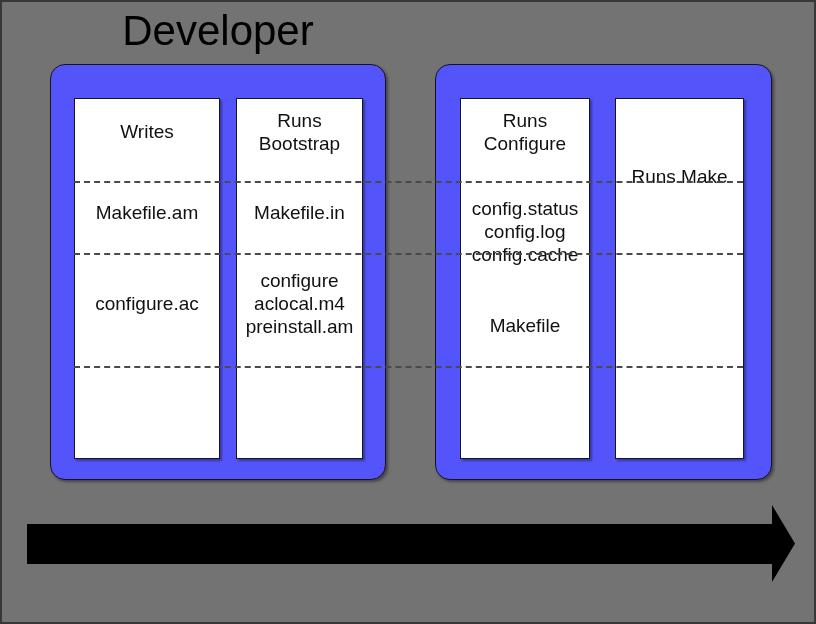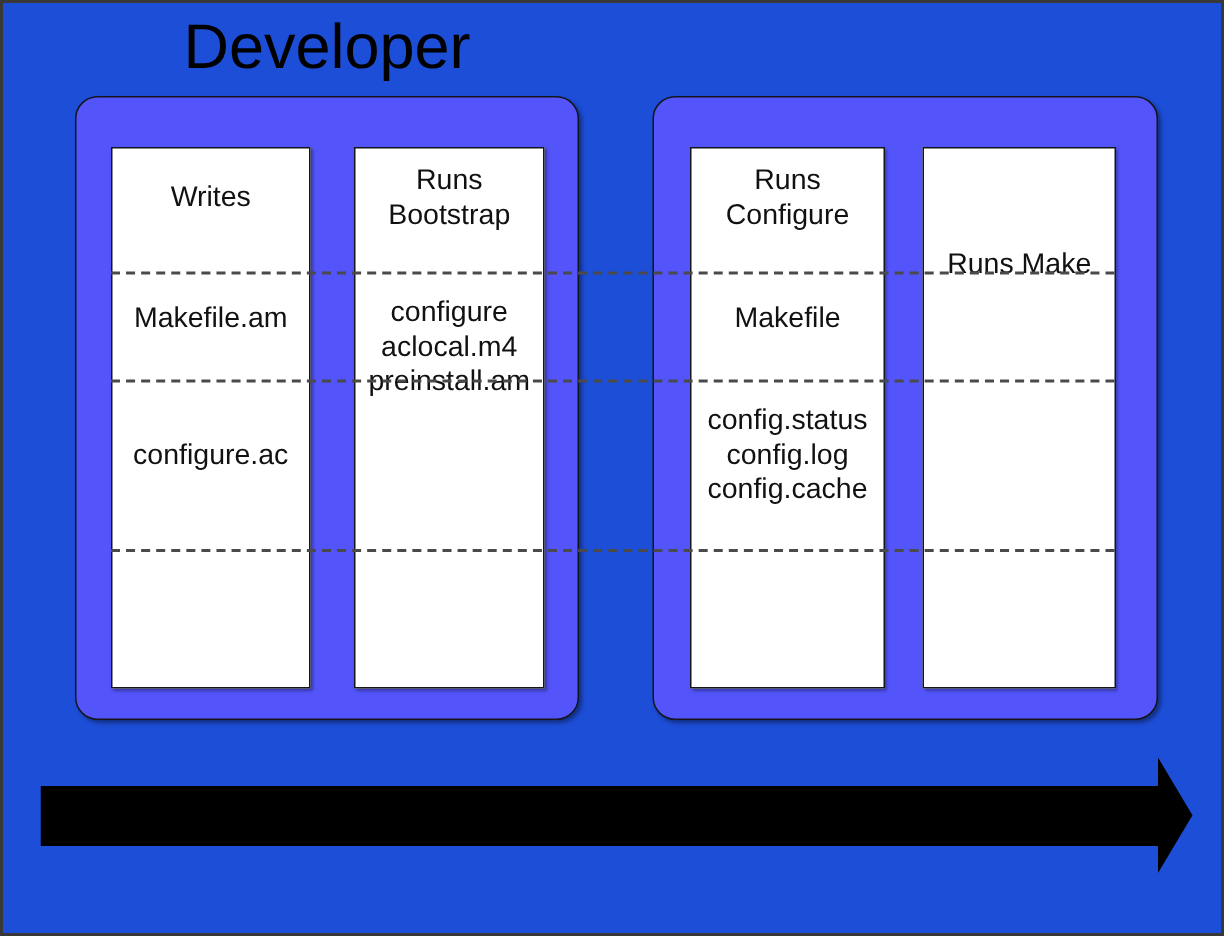--- a/index.html
+++ b/index.html
@@ -1,18 +1,18 @@
 <!DOCTYPE html>
 <html><head>
 <meta charset="utf-8">
 <style>
   html,body { margin:0; padding:0; background:#ffffff; }
   .canvas {
     position:relative; width:816px; height:624px; box-sizing:border-box;
-    border:2px solid #383838; background:#1d4ed8; overflow:hidden;
+    border:2px solid #383838; background:#737373; overflow:hidden;
     font-family:"Liberation Sans","DejaVu Sans",sans-serif; color:#111111;
   }
   .panel-title {
     position:absolute; top:6px; height:46px; text-align:center;
     font-size:42px; line-height:46px; font-weight:400; color:#000000;
   }
   .panel-title.dev  { left:48px;  width:336px; }
   .panel-title.user { left:433px; width:337px; }
   .panel {
     position:absolute; top:62px; height:416px; box-sizing:border-box;
@@ -20,21 +20,21 @@
     box-shadow:2px 2px 3px rgba(0,0,0,0.40);
   }
   .panel.dev  { left:48px;  width:336px; }
   .panel.user { left:433px; width:337px; }
   .col {
     position:absolute; top:33px; height:361px; box-sizing:border-box;
     background:#ffffff; border:1px solid #15151c;
     box-shadow:1.5px 1.5px 2px rgba(0,0,0,0.35);
     display:flex; flex-direction:column;
   }
-  .panel.dev  .col.c1 { left:23px;  width:133px; }
+  .panel.dev  .col.c1 { left:23px;  width:146px; }
   .panel.dev  .col.c2 { left:185px; width:127px; }
   .panel.user .col.c1 { left:24px;  width:130px; }
   .panel.user .col.c2 { left:179px; width:129px;justify-content:center; }
   .cell {
     display:flex; flex-direction:column; align-items:center; justify-content:center;
     text-align:center; white-space:pre-line; font-size:19px; line-height:23px;
     box-sizing:border-box; overflow:hidden; padding:0 2px 14px 2px;
   }
   .cell.r1 { height:85px;  padding-bottom:20px; }
   .cell.r2 { height:72px;  padding-bottom:16px; }
@@ -56,35 +56,36 @@
 
   <div class="panel dev">
     <div class="col c1">
       <div class="cell r1">Writes</div>
       <div class="cell r2">Makefile.am</div>
       <div class="cell r3">configure.ac</div>
     </div>
     <div class="col c2">
       <div class="cell r1">Runs
 Bootstrap</div>
+      <div class="cell r2">Makefile.in</div>
       <div class="cell r3">configure
 aclocal.m4
 preinstall.am</div>
       <div class="cell r4"></div>
     </div>
   </div>
 
   <div class="panel user">
     <div class="col c1">
       <div class="cell r1">Runs
 Configure</div>
-      <div class="cell r2">Makefile</div>
       <div class="cell r3">config.status
 config.log
 config.cache</div>
+      <div class="cell r2">Makefile</div>
       <div class="cell r4"></div>
     </div>
     <div class="col c2">
       <div class="cell r1">Runs Make</div>
       <div class="cell r2"></div>
       <div class="cell r3"></div>
     </div>
   </div>
 
   <div class="dash d1"></div>

